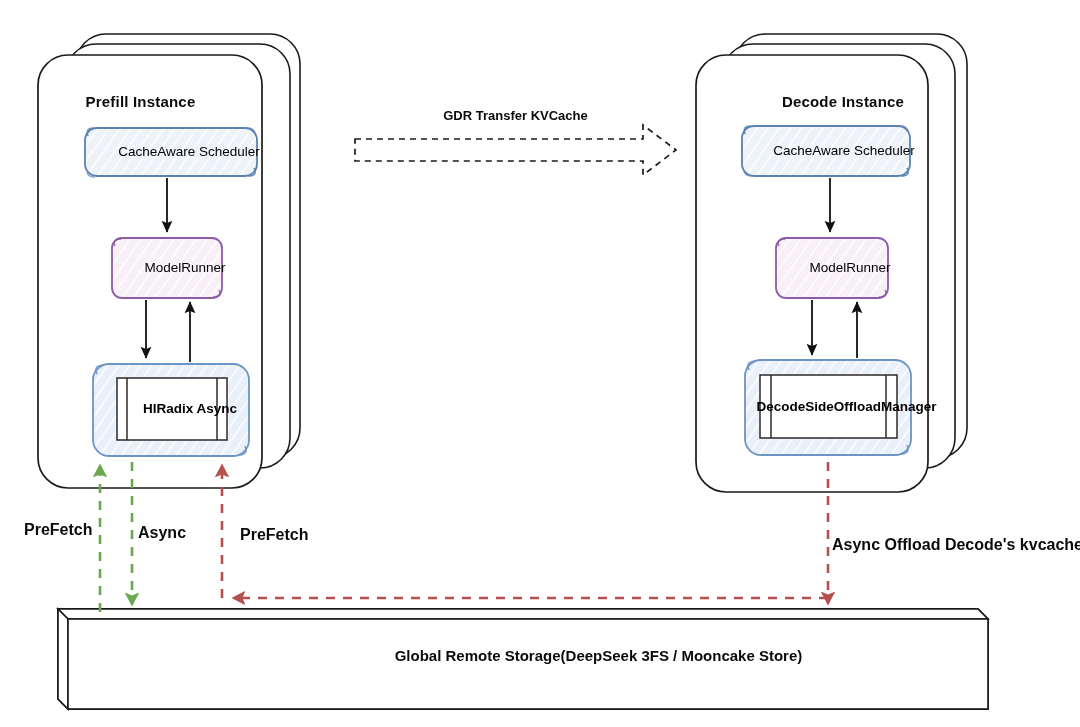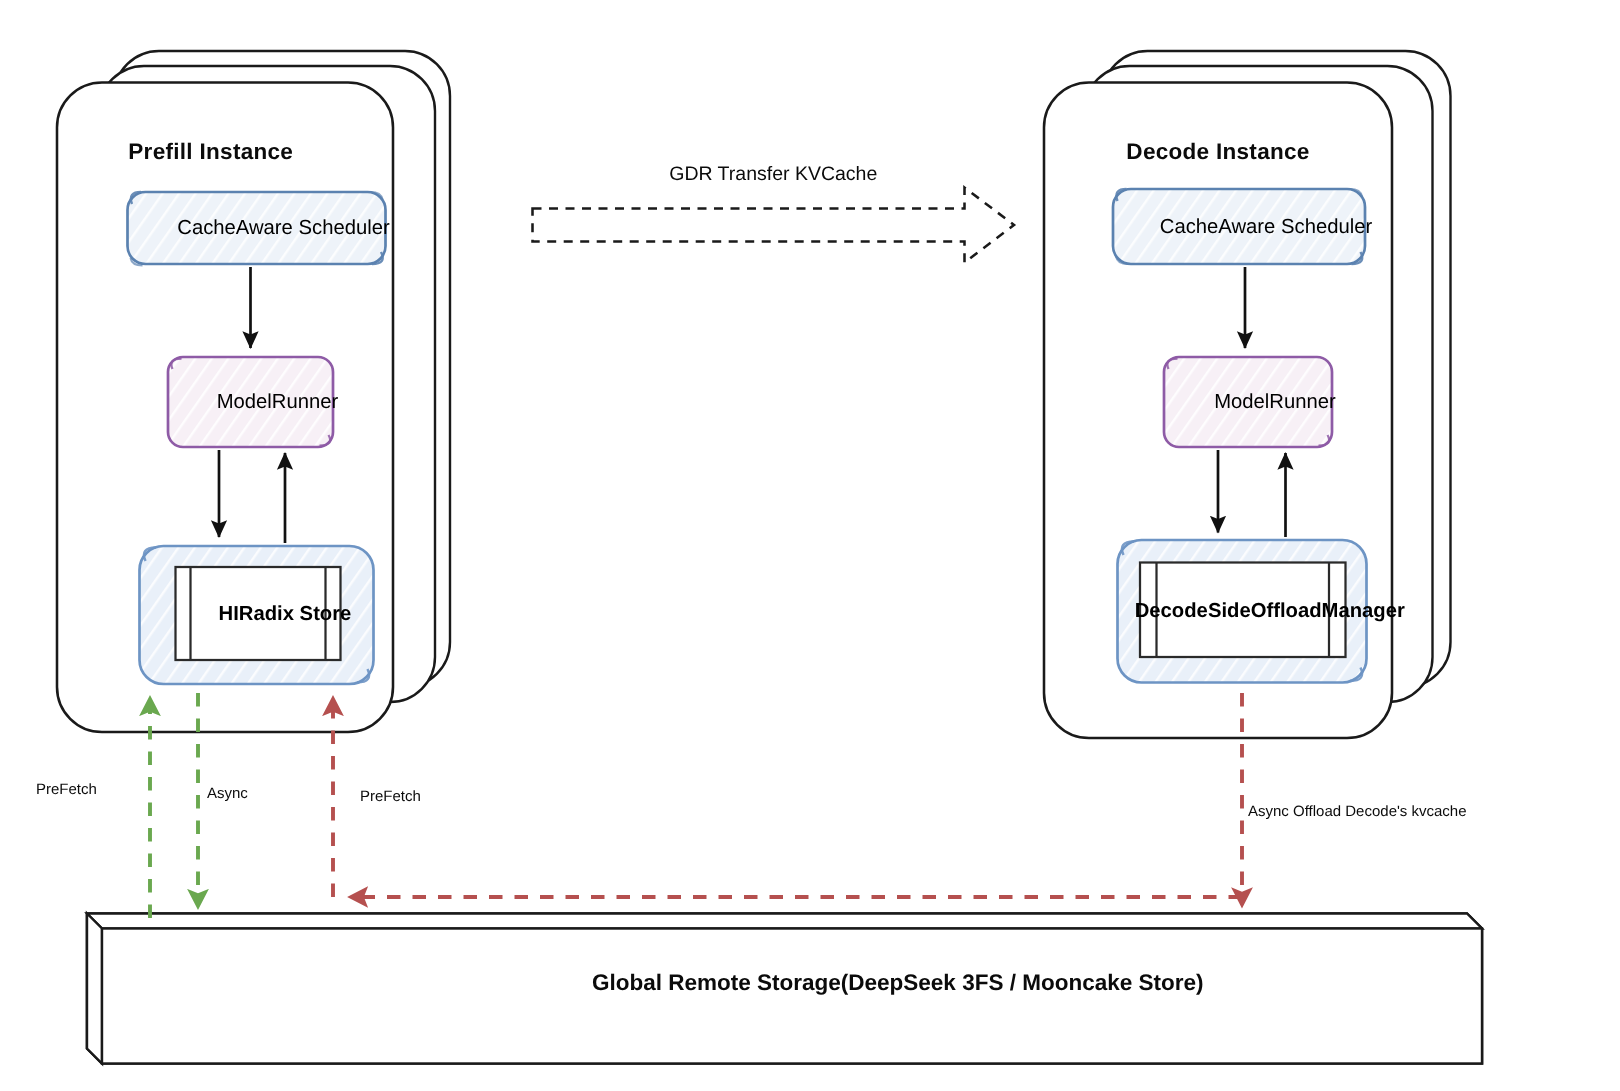--- a/index.html
+++ b/index.html
@@ -44,30 +44,30 @@
     text-align: center;
     line-height: 1.25;
   }
   .node-label-bold {
     font-size: 13.5px;
     font-weight: bold;
     text-align: center;
     line-height: 1.3;
   }
   .edge-label {
-    font-size: 10px;
-    font-weight: normal;
+    font-size: 16px;
+    font-weight: bold;
   }
   .storage-label {
     font-size: 15px;
     font-weight: bold;
   }
   .gdr-label {
     font-size: 13px;
-    font-weight: normal;
+    font-weight: bold;
   }
   .centerbox {
     position: absolute;
     display: flex;
     align-items: center;
     justify-content: center;
     text-align: center;
     padding-left: 18px;
   }
 </style>
@@ -197,23 +197,23 @@
       <line x1="828" y1="462" x2="828" y2="603" stroke="#b5504f" stroke-width="2.6" stroke-dasharray="9,8" marker-end="url(#arrowRed)"></line>
     </g>
   </svg>
 
   <div class="lbl instance-title" style="left:38px; top:93px; width:205px; text-align:center;">Prefill Instance</div>
 
   <div class="centerbox node-label" style="left:85px; top:128px; width:172px; height:48px;">CacheAware Scheduler</div>
 
   <div class="centerbox node-label" style="left:112px; top:238px; width:110px; height:60px;">ModelRunner</div>
 
-  <div class="centerbox node-label-bold" style="left:117px; top:378px; width:110px; height:62px;">HIRadix Store</div>
-
-  <div class="lbl instance-title" style="left:696px; top:93px; width:232px; text-align:center;">Decode Instance</div>
+  <div class="centerbox node-label-bold" style="left:117px; top:378px; width:110px; height:62px;">HIRadix Async</div>
+
+  <div class="lbl instance-title" style="left:696px; top:93px; width:232px; text-align:center;padding-left:31px;">Decode Instance</div>
 
   <div class="centerbox node-label" style="left:742px; top:126px; width:168px; height:50px;">CacheAware Scheduler</div>
 
   <div class="centerbox node-label" style="left:776px; top:238px; width:112px; height:60px;">ModelRunner</div>
 
   <div class="centerbox" style="left:760px; top:375px; width:137px; height:63px; flex-direction:row;">
     <span class="node-label-bold">DecodeSide</span>
     <span class="node-label-bold">OffloadManager</span>
   </div>
 

